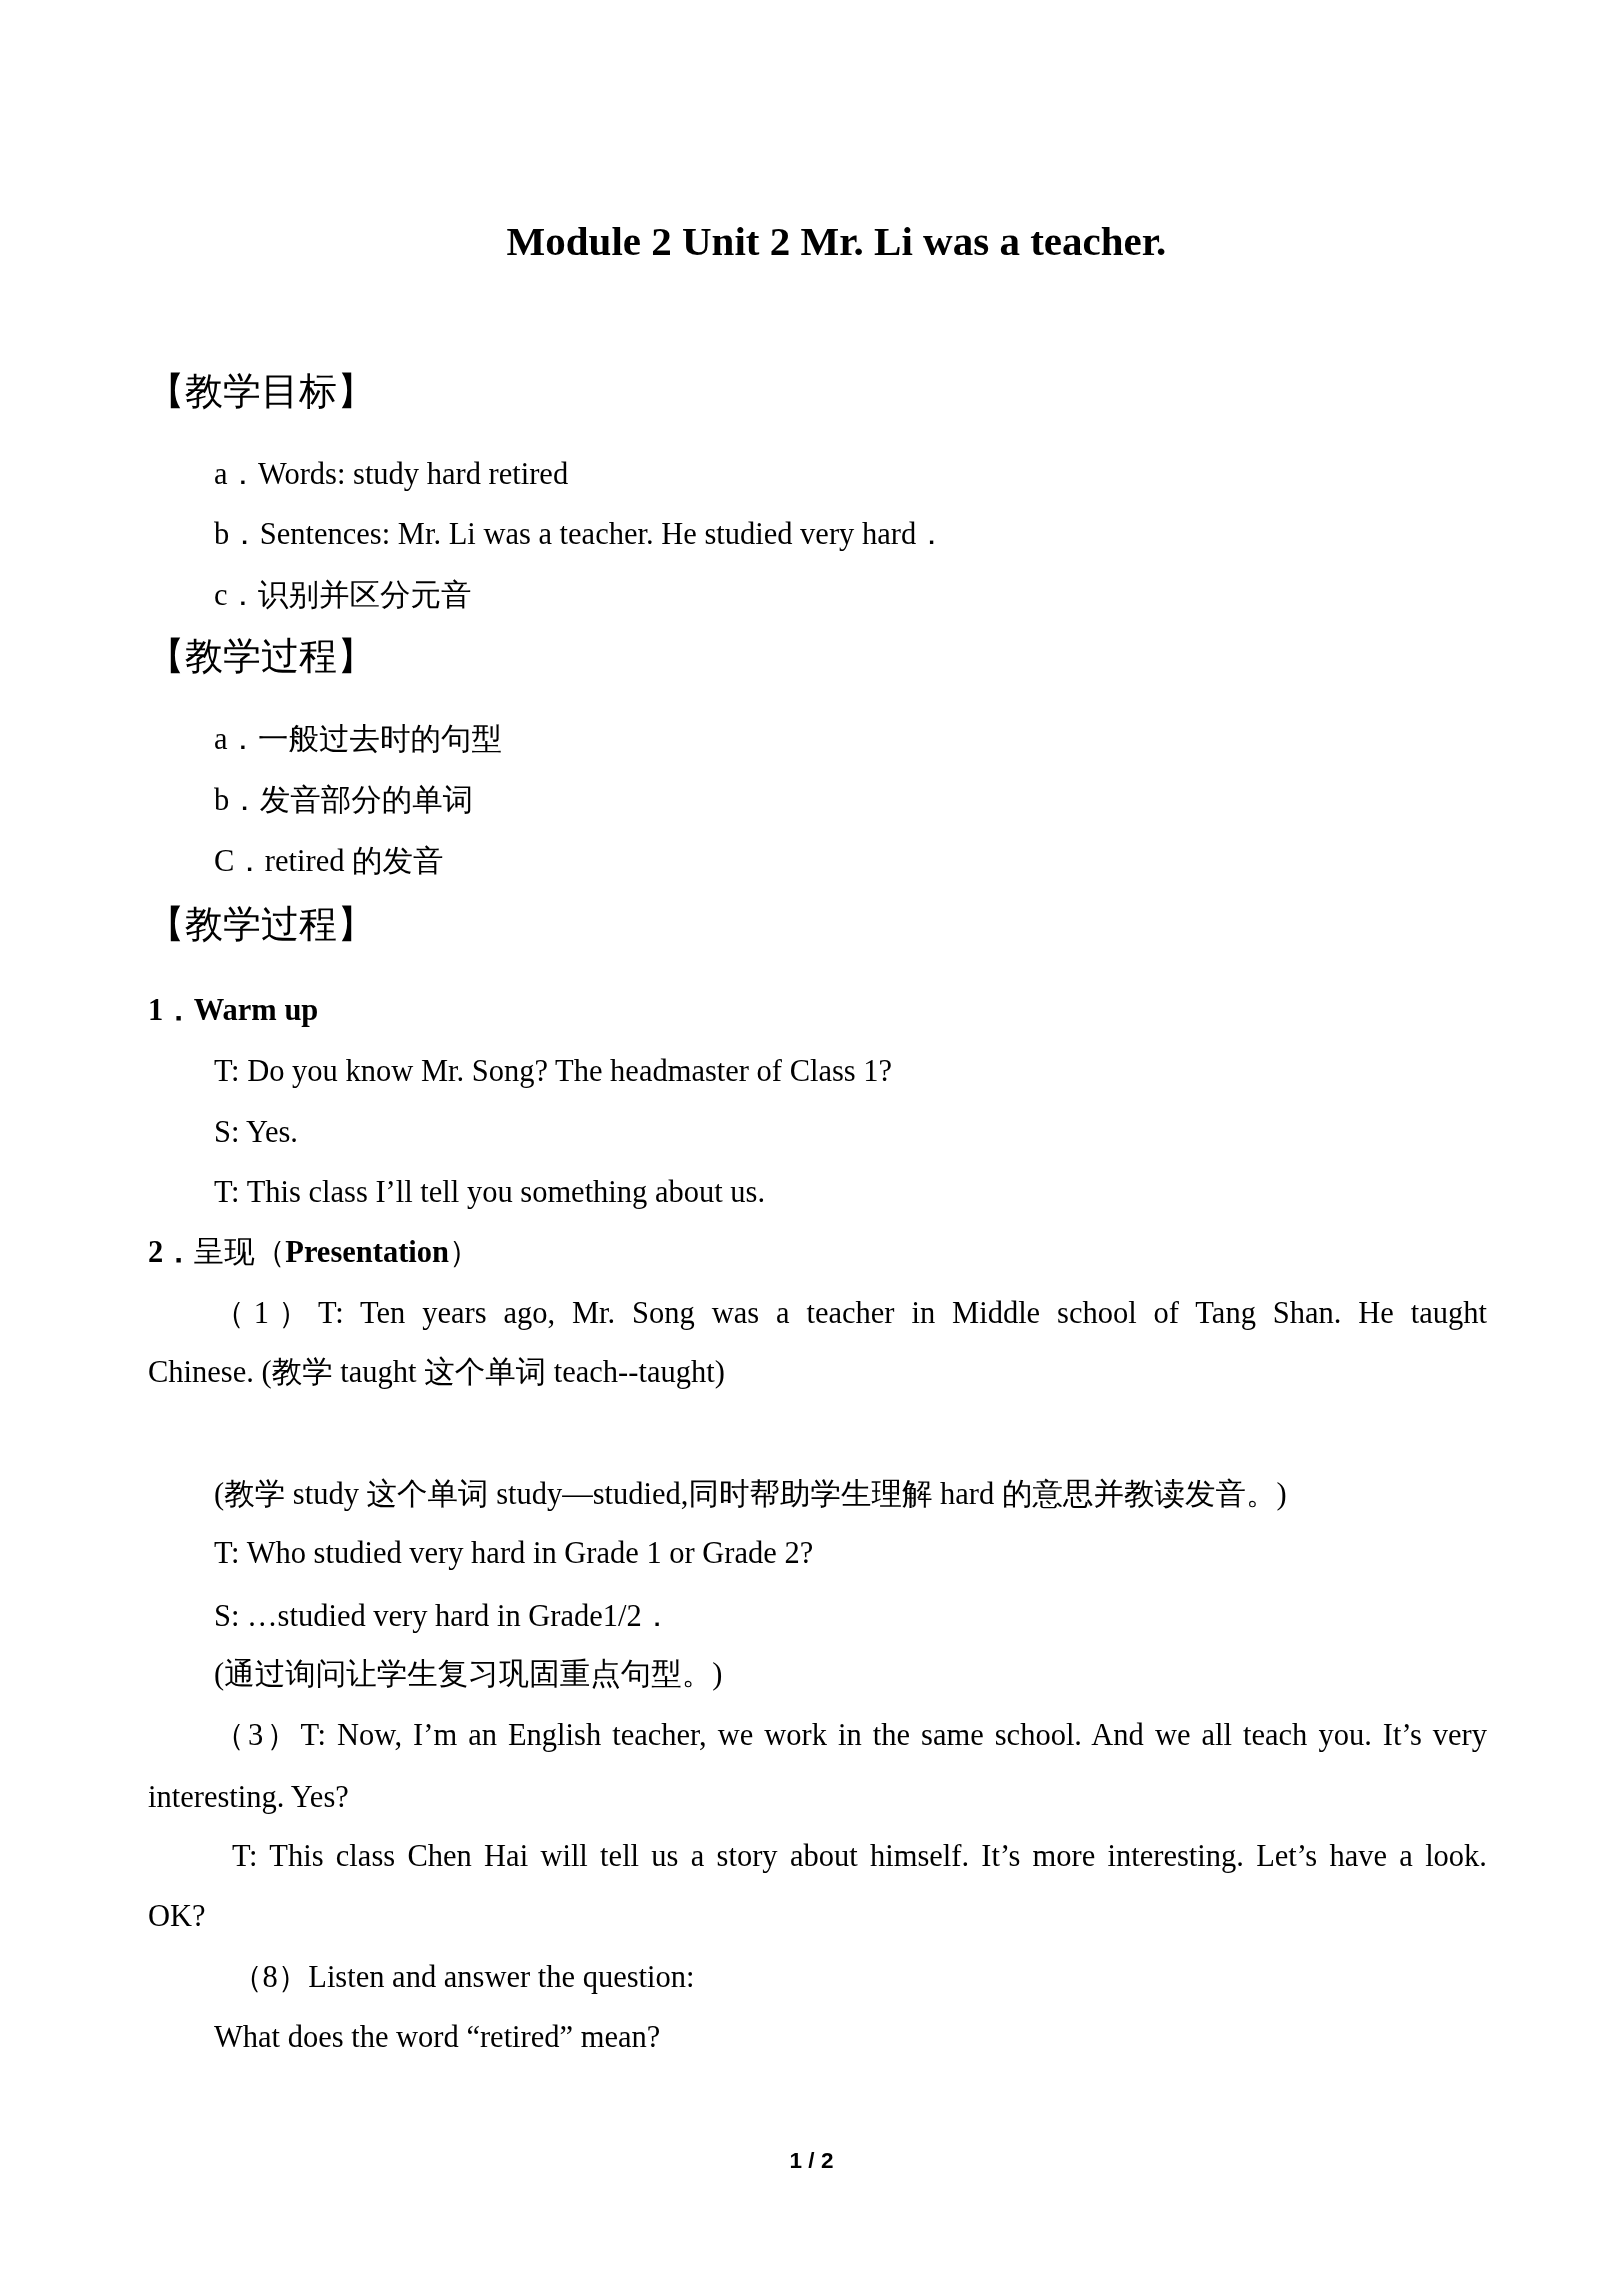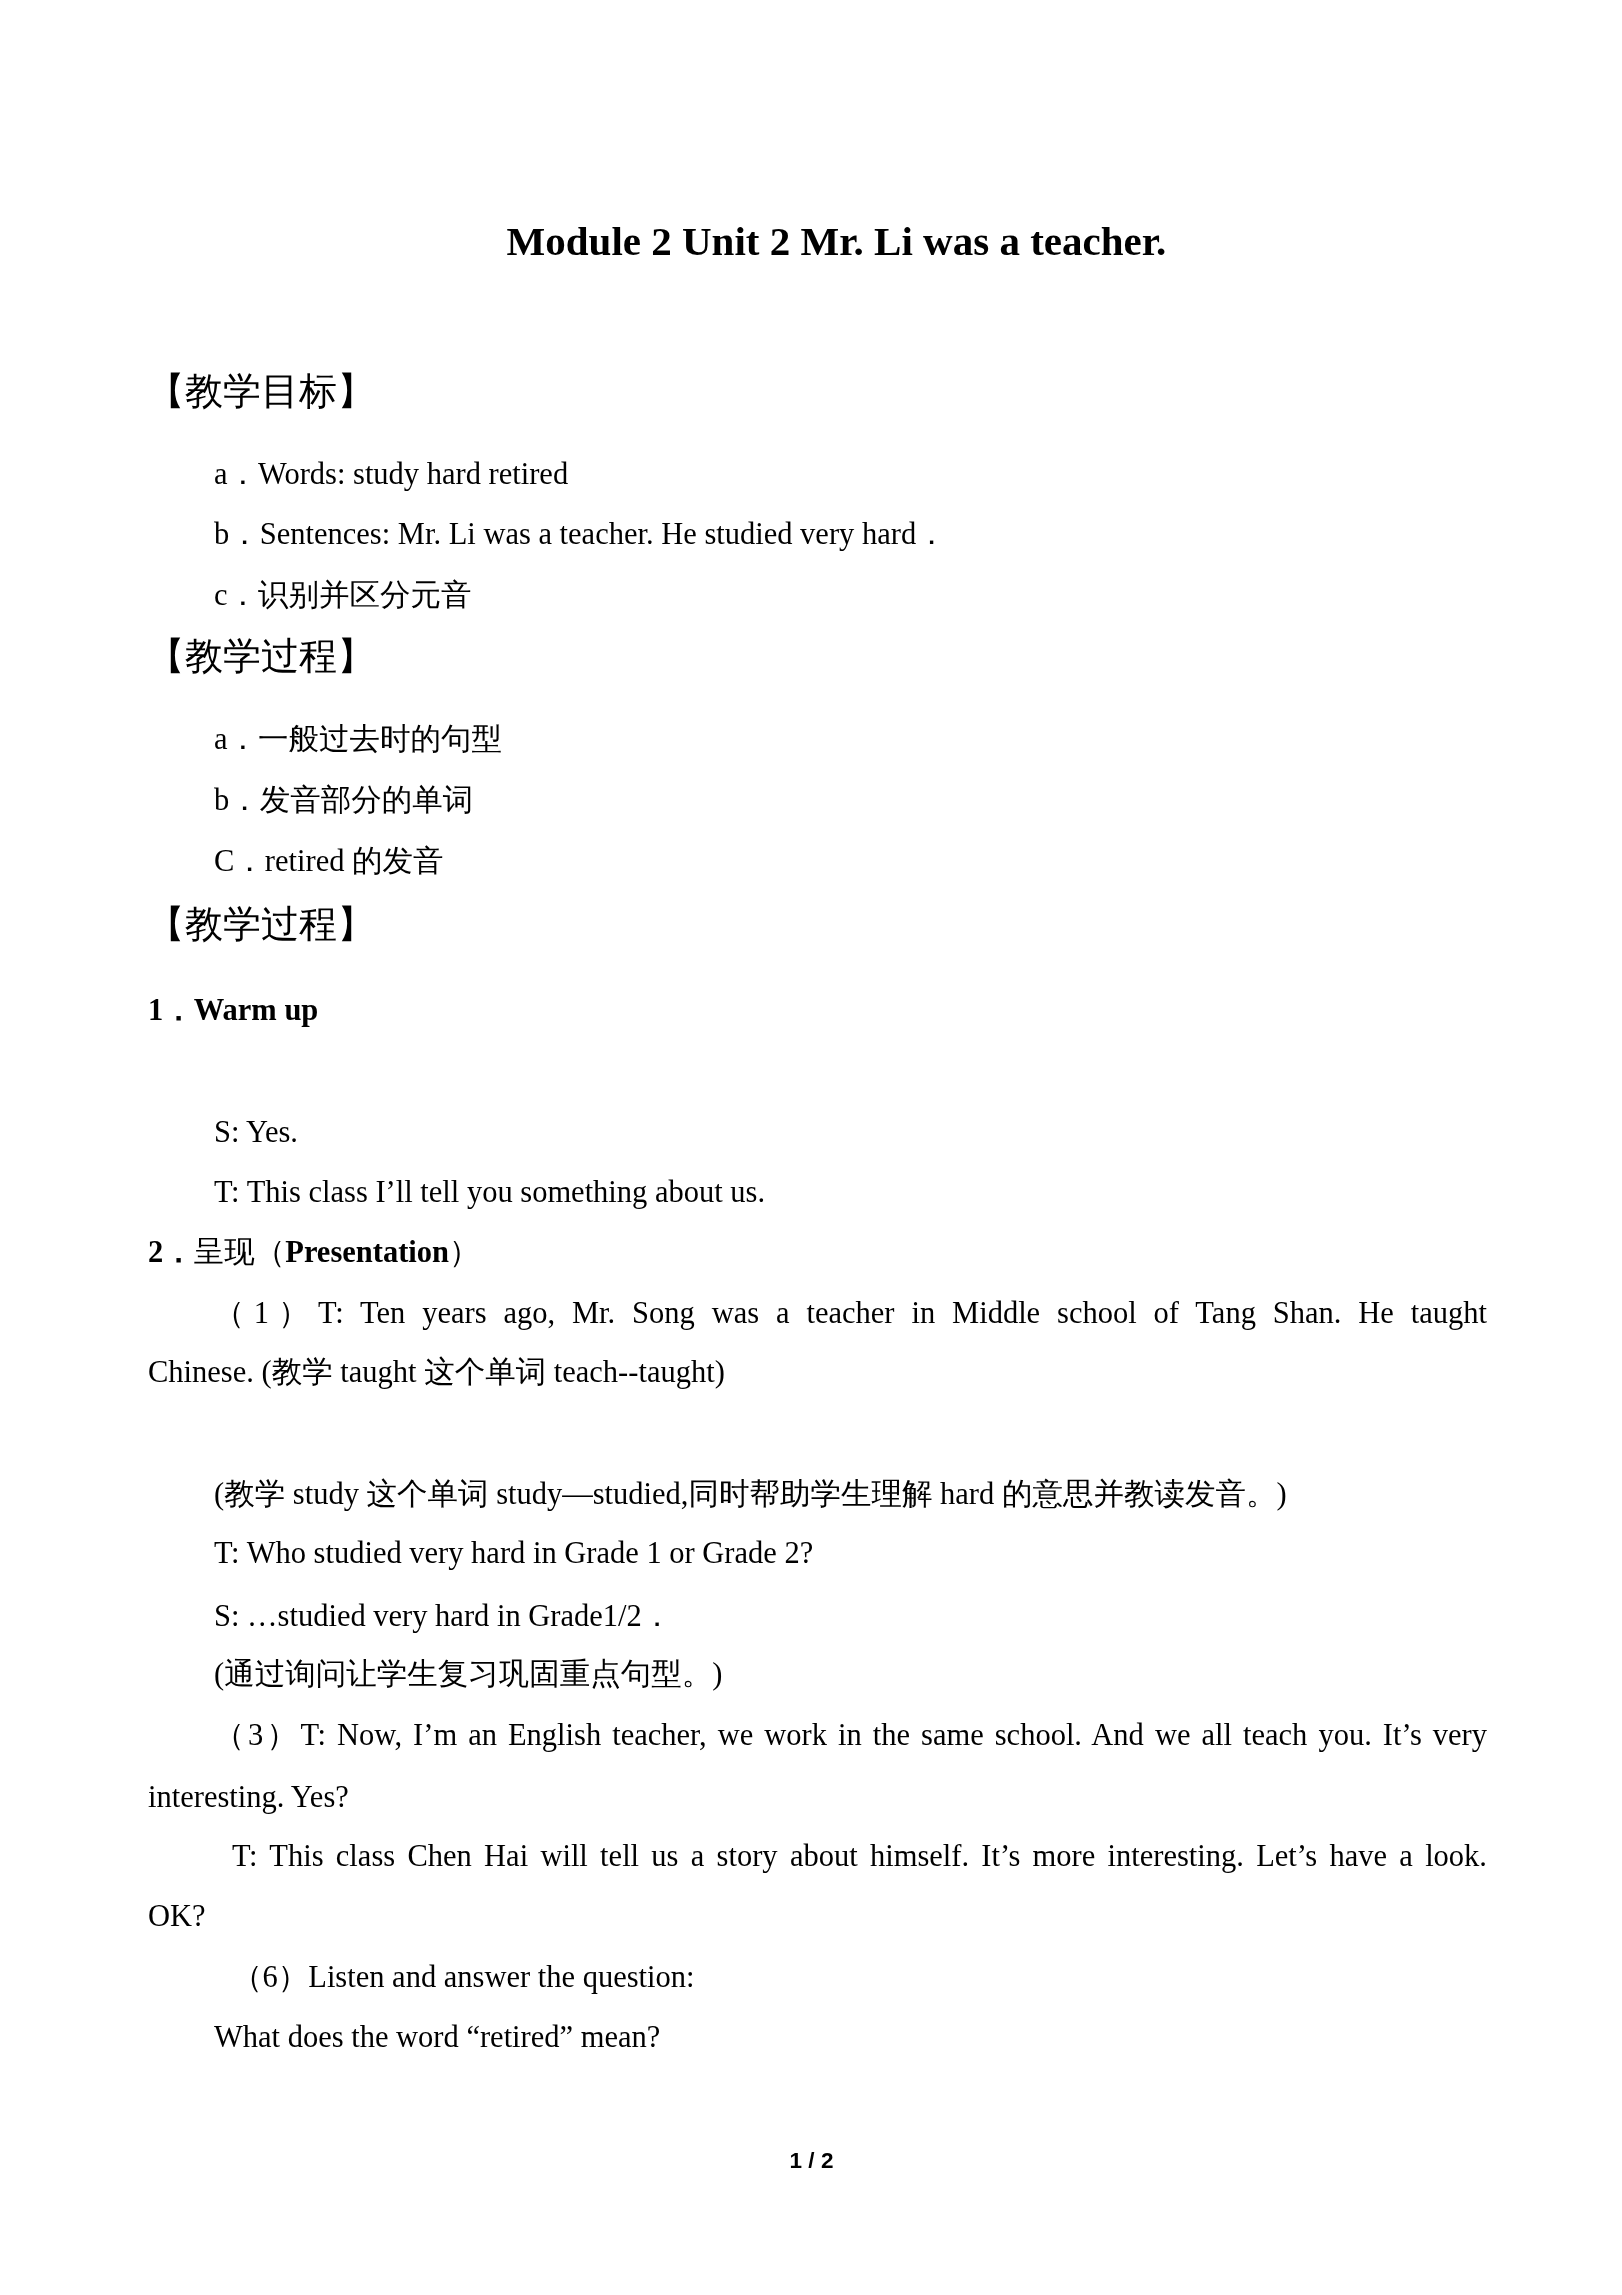--- a/index.html
+++ b/index.html
@@ -31,20 +31,21 @@
   <div class="h" style="top:633px">【教学过程】</div>
   <div class="line ind" style="top:721px">a．一般过去时的句型</div>
   <div class="line ind" style="top:782px">b．发音部分的单词</div>
   <div class="line ind" style="top:843px">C．retired 的发音</div>
 
   <div class="h" style="top:901px">【教学过程】</div>
 
   <div class="line flush bold" style="top:992px">
     <span>1．</span><span>Warm  up</span>
   </div>
+  <div class="line ind" style="top:1053px">T: Do  you  know  Mr. Song?  The  headmaster  of Class  1?</div>
   <div class="line ind" style="top:1114px">S: Yes.</div>
   <div class="line ind" style="top:1174px">T: This  class  I’ll  tell  you something  about us.</div>
 
   <div class="line flush" style="top:1234px">
     <span class="bold">2．</span><span>呈现（</span><span class="bold">Presentation</span><span>）</span>
   </div>
 
   <div class="line ind" style="top:1295px; left:214px; width:1273px; text-align:justify; text-align-last:justify; white-space:normal;">（1）T: Ten  years  ago,  Mr.  Song  was  a  teacher  in  Middle  school  of  Tang  Shan.  He  taught</div>
   <div class="line flush" style="top:1354px">Chinese.  (教学 taught 这个单词    teach--taught)</div>
 
@@ -52,18 +53,18 @@
   <div class="line ind" style="top:1535px">T: Who studied  very hard  in  Grade 1 or Grade 2?</div>
   <div class="line ind" style="top:1598px">S: …studied  very hard  in  Grade1/2．</div>
   <div class="line ind" style="top:1656px">(通过询问让学生复习巩固重点句型。)</div>
 
   <div class="line ind" style="top:1717px; left:214px; width:1273px; text-align:justify; text-align-last:justify; white-space:normal;">（3）T: Now, I’m an English  teacher, we work  in the same school. And we all teach you. It’s very</div>
   <div class="line flush" style="top:1779px">interesting.  Yes?</div>
 
   <div class="line ind2" style="top:1838px; width:1255px; text-align:justify; text-align-last:justify; white-space:normal;">T: This  class  Chen  Hai  will  tell  us  a  story  about himself.  It’s more  interesting.  Let’s  have  a  look.</div>
   <div class="line flush" style="top:1898px">OK?</div>
 
-  <div class="line ind2" style="top:1959px">（6）Listen  and answer  the  question:</div>
+  <div class="line ind2" style="top:1959px">（8）Listen  and answer  the  question:</div>
   <div class="line ind" style="top:2019px">What does the word “retired”  mean?</div>
 
   <div class="footer">1 / 2</div>
 </div>
 
 
 </body></html>

